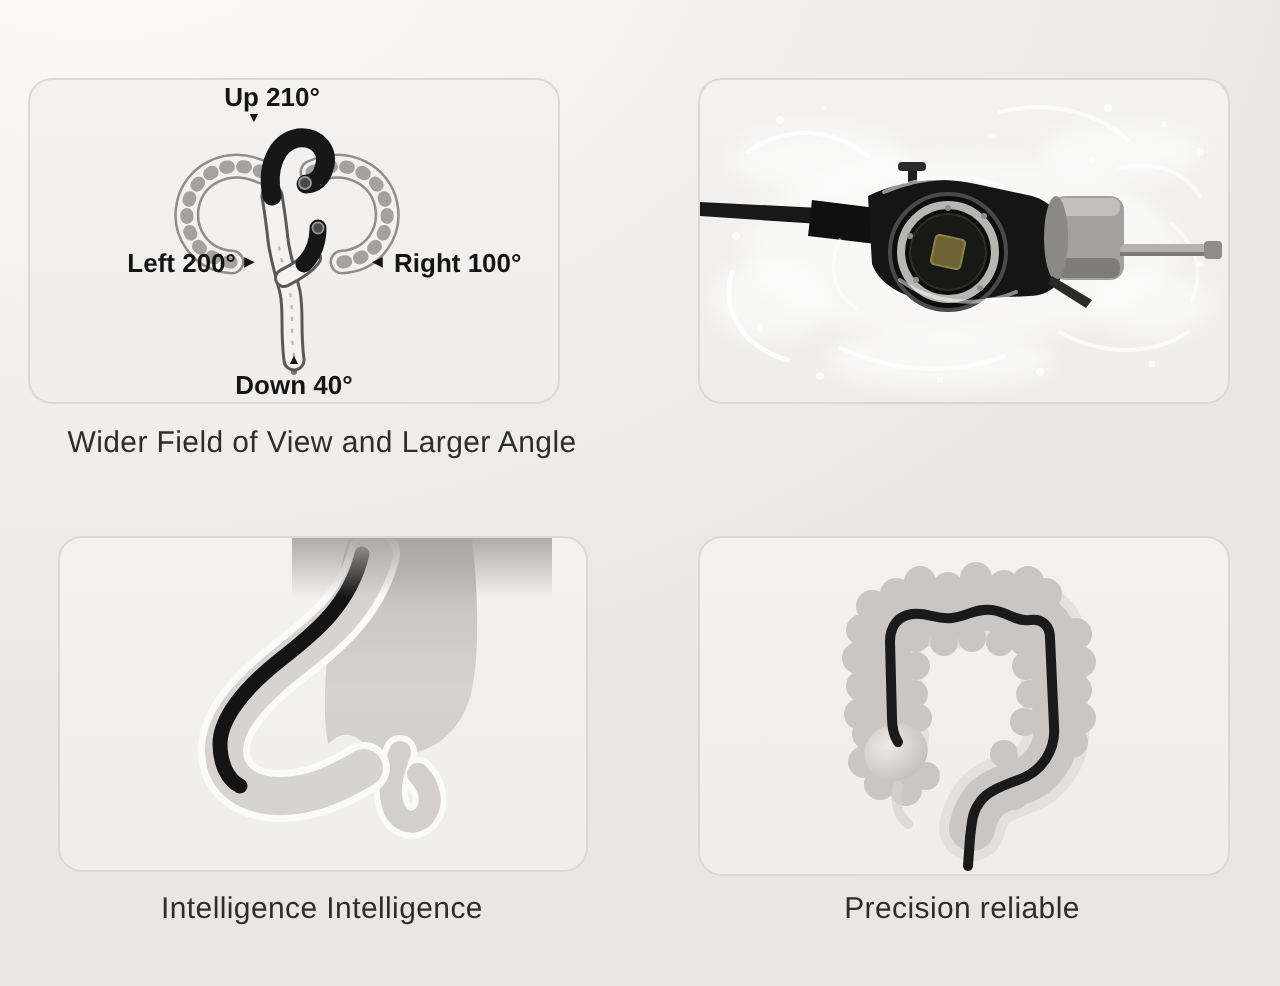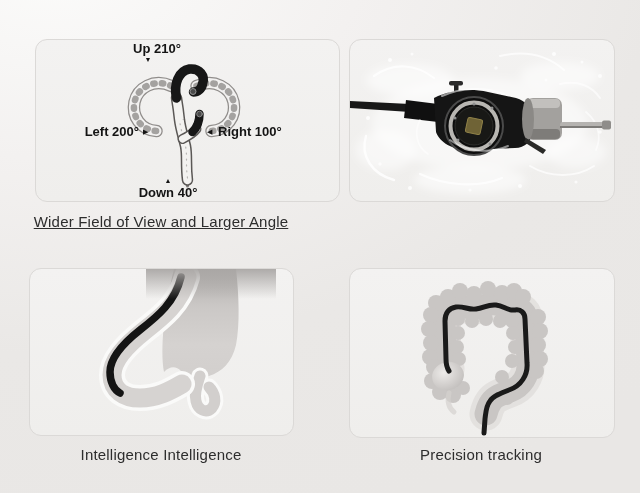--- a/index.html
+++ b/index.html
@@ -6,30 +6,30 @@
   .page{
     position:relative;width:640px;height:493px;overflow:hidden;
     background:radial-gradient(140% 120% at 8% -10%, #fcfcfb 0%, #f3f1f0 35%, #eae8e6 68%, #e9e7e5 100%);
     font-family:"Liberation Sans",sans-serif;
   }
   .card{
     position:absolute;border-radius:12px;overflow:hidden;
     background:linear-gradient(180deg,#f3f2f1 0%,#efeeec 100%);
     border:1px solid #dbd9d7;
   }
-  .c1{left:35px;top:39px;width:264px;height:161px;padding-left:39px;}
+  .c1{left:14px;top:39px;width:264px;height:161px;}
   .c2{left:349px;top:39px;width:264px;height:161px;}
   .c3{left:29px;top:268px;width:263px;height:166px;}
   .c4{left:349px;top:268px;width:264px;height:168px;}
   .card svg{position:absolute;left:0;top:0;width:100%;height:100%;display:block;}
   .caption{
     position:absolute;width:264px;text-align:center;
     font-size:15px;line-height:17px;font-weight:400;color:#2d2d2d;letter-spacing:.2px;
   }
-  .capA{left:29px;top:213px;text-decoration:underline;}
+  .capA{left:29px;top:213px;}
   .capB{left:349px;top:213px;}
   .capC{left:29px;top:446px;}
   .capD{left:349px;top:446px;}
   .alabel{
     position:absolute;font-size:13px;line-height:14px;font-weight:700;color:#141414;white-space:nowrap;
   }
   .amarker{
     position:absolute;font-size:7px;line-height:7px;color:#141414;
   }
   .tx{transform:translateX(-50%);}
@@ -242,15 +242,15 @@
       <g>
         <ellipse cx="98" cy="107" rx="16" ry="14" fill="url(#cecumGrad)" transform="rotate(-15 98 107)"></ellipse>
         <path d="M99,124 C97,132 99,139 104,143" fill="none" stroke="#d4d1cf" stroke-width="5" stroke-linecap="round" opacity=".7"></path>
       </g>
       <path d="M99,102 C97,99 96,95 96,90 L95,52 C95,44 99,39 106,38 C114,37 118,41 126,40 C134,39 138,35 146,36 C154,37 158,42 165,41 C171,40 175,44 175,50 L177,94 C178,106 171,117 159,121 C151,124 143,127 140,132 C136,137 136,142 135,150 L134,164" fill="none" stroke="#1a1a1a" stroke-width="5" stroke-linecap="round"></path>
     </svg>
   </div>
 
   <div class="caption capA">Wider Field of View and Larger Angle</div>
   <div class="caption capC">Intelligence Intelligence</div>
-  <div class="caption capD">Precision tracking</div>
+  <div class="caption capD">Precision reliable</div>
 
 </div>
 
 </body></html>

